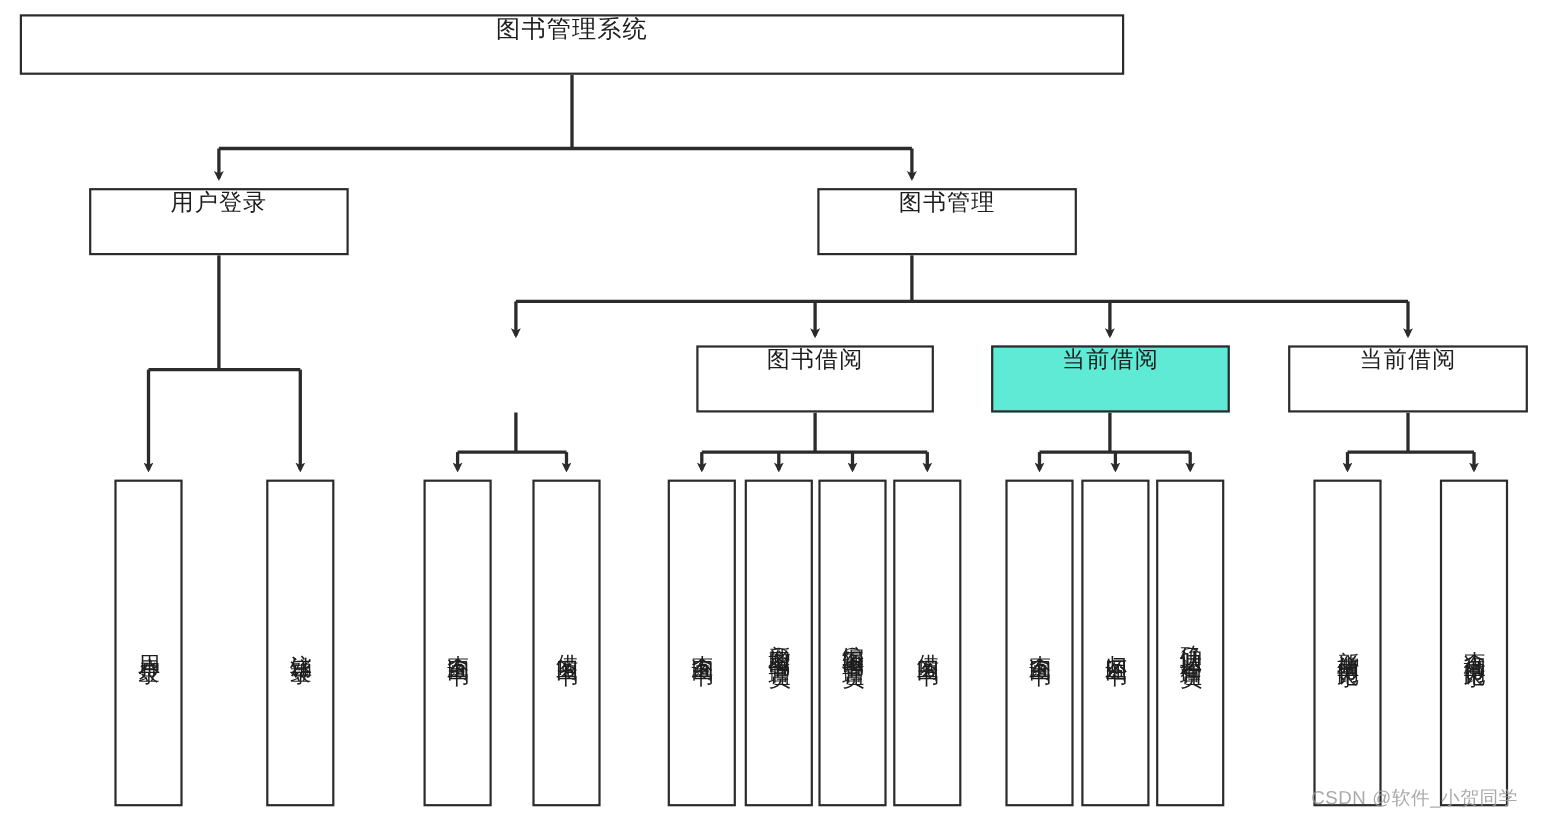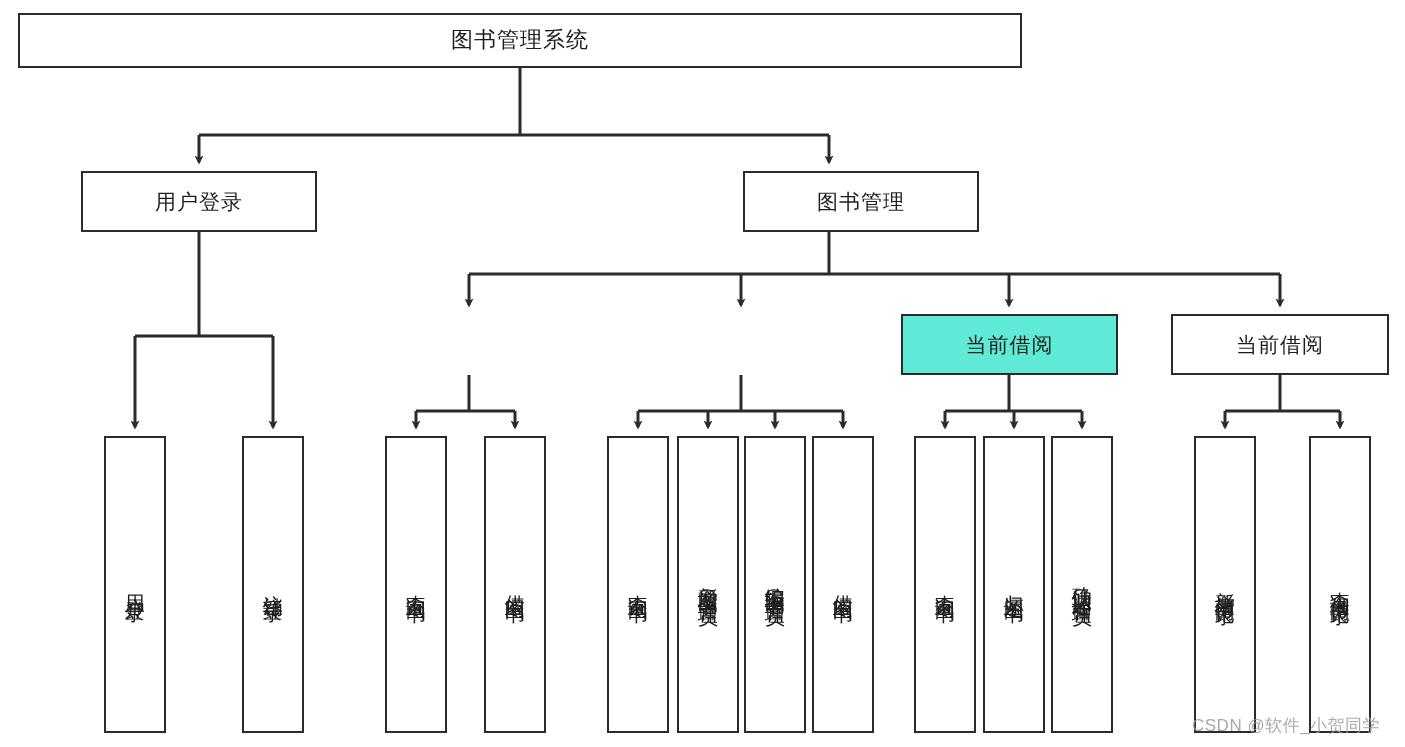--- a/index.html
+++ b/index.html
@@ -23,21 +23,20 @@
     top: 0;
     width: 1405px;
     height: 747px;
   }
   .node-box {
     position: absolute;
     box-sizing: border-box;
     background: #ffffff;
     border: 2px solid #2b2b2b;
     display: flex;
-    align-items: center;
     justify-content: center;
     overflow: hidden;
   }
   .node-label {
     color: #1d1d1d;
     font-size: 21px;
     line-height: 1.12;
     letter-spacing: 1px;
     text-align: center;
     white-space: nowrap;
@@ -133,20 +132,23 @@
     <span class="node-label" style="color: rgb(29, 29, 29);">图书管理系统</span>
   </div>
 
   <div class="node-box" id="node-l2-0" style="left: 81px; top: 171px; width: 236px; height: 61px; border-color: rgb(43, 43, 43); background: rgb(255, 255, 255);">
     <span class="node-label" style="color: rgb(29, 29, 29);">用户登录</span>
   </div>
   <div class="node-box" id="node-l2-1" style="left: 743px; top: 171px; width: 236px; height: 61px; border-color: rgb(43, 43, 43); background: rgb(255, 255, 255);">
     <span class="node-label" style="color: rgb(29, 29, 29);">图书管理</span>
   </div>
 
+  <div class="node-box" id="node-l3-1" style="left: 633px; top: 314px; width: 216px; height: 61px; border-color: rgb(43, 43, 43); background: rgb(255, 255, 255);">
+    <span class="node-label" style="color: rgb(29, 29, 29);">图书借阅</span>
+  </div>
   <div class="node-box" id="node-l3-2" style="left: 901px; top: 314px; width: 217px; height: 61px; border-color: rgb(43, 43, 43); background: #5eead4;">
     <span class="node-label" style="color: rgb(29, 29, 29);">当前借阅</span>
   </div>
   <div class="node-box" id="node-l3-3" style="left: 1171px; top: 314px; width: 218px; height: 61px; border-color: rgb(43, 43, 43); background: rgb(255, 255, 255);">
     <span class="node-label" style="color: rgb(29, 29, 29);">当前借阅</span>
   </div>
 
   <div class="node-box vertical" id="node-leaf-0" style="left: 104px; top: 436px; width: 62px; height: 297px; border-color: rgb(43, 43, 43); background: rgb(255, 255, 255);">
     <span class="node-label" style="color: rgb(29, 29, 29);">用户登录</span>
   </div>

